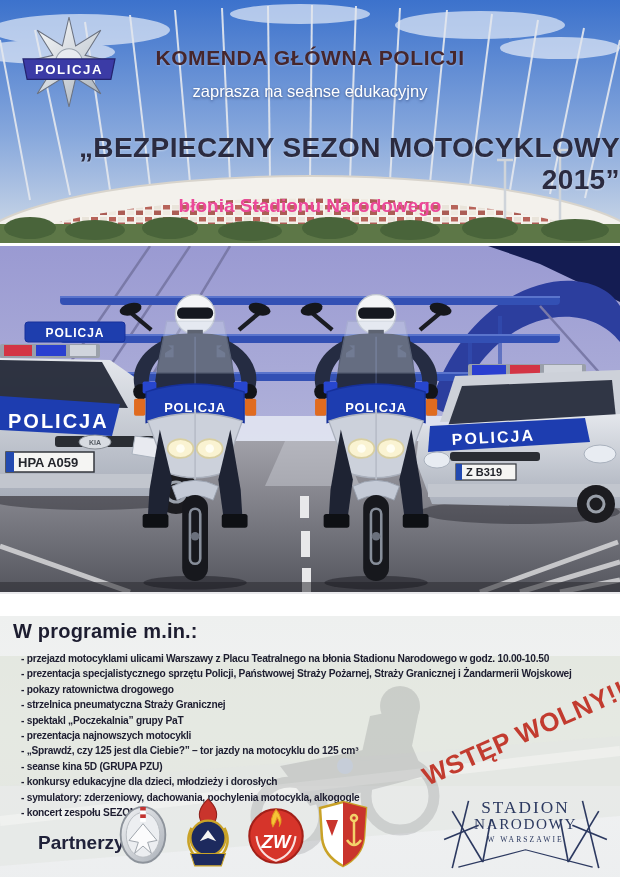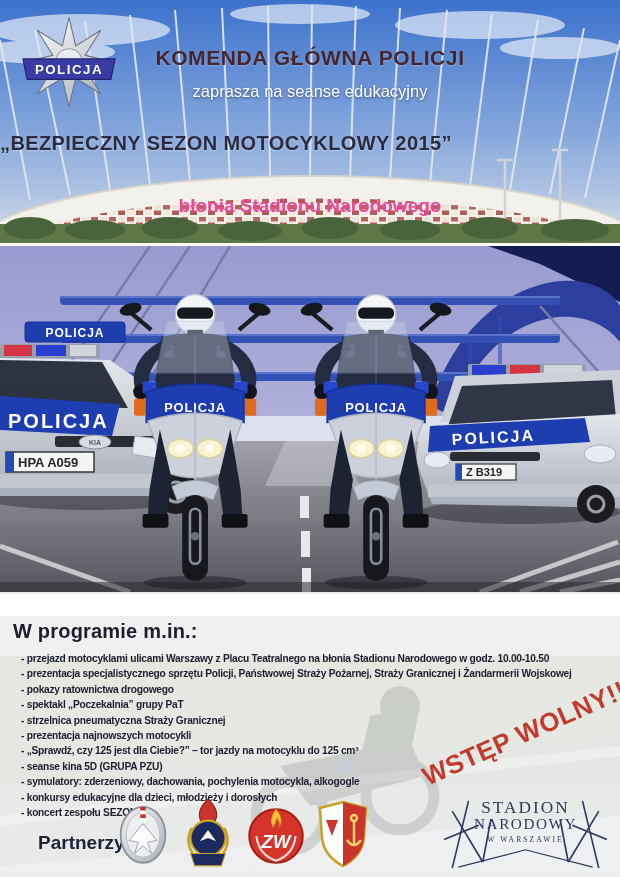--- a/index.html
+++ b/index.html
@@ -8,22 +8,22 @@
 
   
   .top{position:absolute;left:0;top:0;width:620px;height:243px;overflow:hidden;}
   .top .backdrop{position:absolute;left:0;top:0;}
   .police-badge{position:absolute;left:22px;top:10px;width:94px;height:104px;}
   .org{position:absolute;left:0;top:46px;width:620px;text-align:center;
        font-size:21px;font-weight:bold;letter-spacing:.6px;color:#46262c;
        text-shadow:0 1px 2px rgba(255,255,255,.25);}
   .subtitle{position:absolute;left:0;top:82px;width:620px;text-align:center;
        font-size:16.5px;color:#ffffff;text-shadow:0 1px 3px rgba(10,20,60,.55);}
-  .title{position:absolute;left:0;top:132px;width:620px;text-align:left;
-       font-size:20px;font-weight:bold;letter-spacing:.4px;color:#2b2b40;
+  .title{position:absolute;left:0;top:132px;width:620px;text-align:right;
+       font-size:28px;font-weight:bold;letter-spacing:.4px;color:#2b2b40;
        text-shadow:0 1px 2px rgba(255,255,255,.35);}
   .date-line{position:absolute;left:0;top:173px;width:620px;text-align:center;
        font-size:19px;font-weight:bold;color:#20223a;}
   .venue-line{position:absolute;left:0;top:195px;width:620px;text-align:center;
        font-size:19px;font-weight:bold;color:#ec4899;}
 
   
   .photo{position:absolute;left:0;top:243px;width:620px;height:351px;
          border-top:3px solid #ffffff;border-bottom:2px solid #e9e9ec;box-sizing:border-box;
          background:#9a9ad0;overflow:hidden;}
@@ -298,27 +298,27 @@
         <circle cx="95" cy="120" r="8" fill="#2244aa" opacity=".9"></circle>
       </g>
     </svg>
 
     <div class="program">
       <h2>W programie m.in.:</h2>
       <ul>
         <li>- przejazd motocyklami ulicami Warszawy z Placu Teatralnego na błonia Stadionu Narodowego w godz. 10.00-10.50</li>
         <li>- prezentacja specjalistycznego sprzętu Policji, Państwowej Straży Pożarnej, Straży Granicznej i Żandarmerii Wojskowej</li>
         <li>- pokazy ratownictwa drogowego</li>
+        <li>- strzelnica pneumatyczna Straży Granicznej</li>
         <li>- spektakl „Poczekalnia” grupy PaT</li>
-        <li>- strzelnica pneumatyczna Straży Granicznej</li>
         <li>- prezentacja najnowszych motocykli</li>
         <li>- „Sprawdź, czy 125 jest dla Ciebie?” – tor jazdy na motocyklu do 125 cm³</li>
         <li>- seanse kina 5D (GRUPA PZU)</li>
+        <li>- konkursy edukacyjne dla dzieci, młodzieży i dorosłych</li>
         <li>- symulatory: zderzeniowy, dachowania, pochylenia motocykla, alkogogle</li>
-        <li>- konkursy edukacyjne dla dzieci, młodzieży i dorosłych</li>
         <li>- koncert zespołu SEZON</li>
       </ul>
     </div>
   </section>
 
   <div class="free-entry">WSTĘP WOLNY!!!</div>
 
   <div class="partners-label">Partnerzy:</div>
 
   <svg class="partner-badge pb1" width="54" height="72" viewBox="0 0 58 72">

